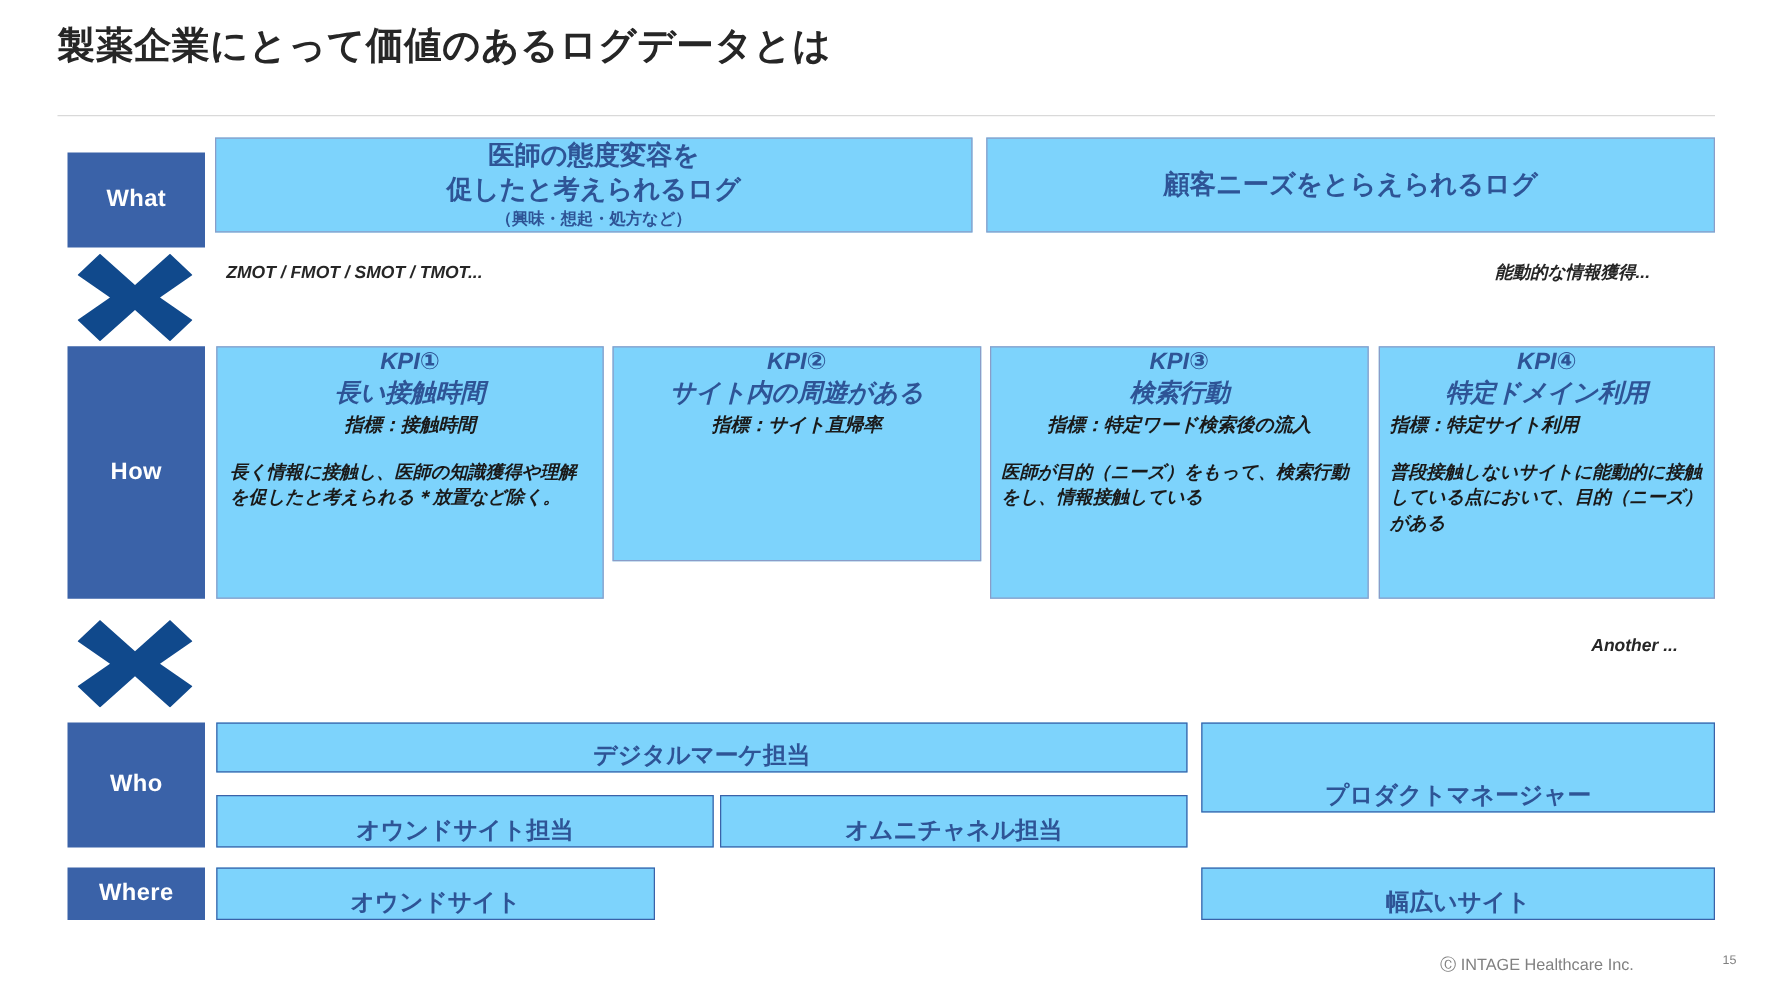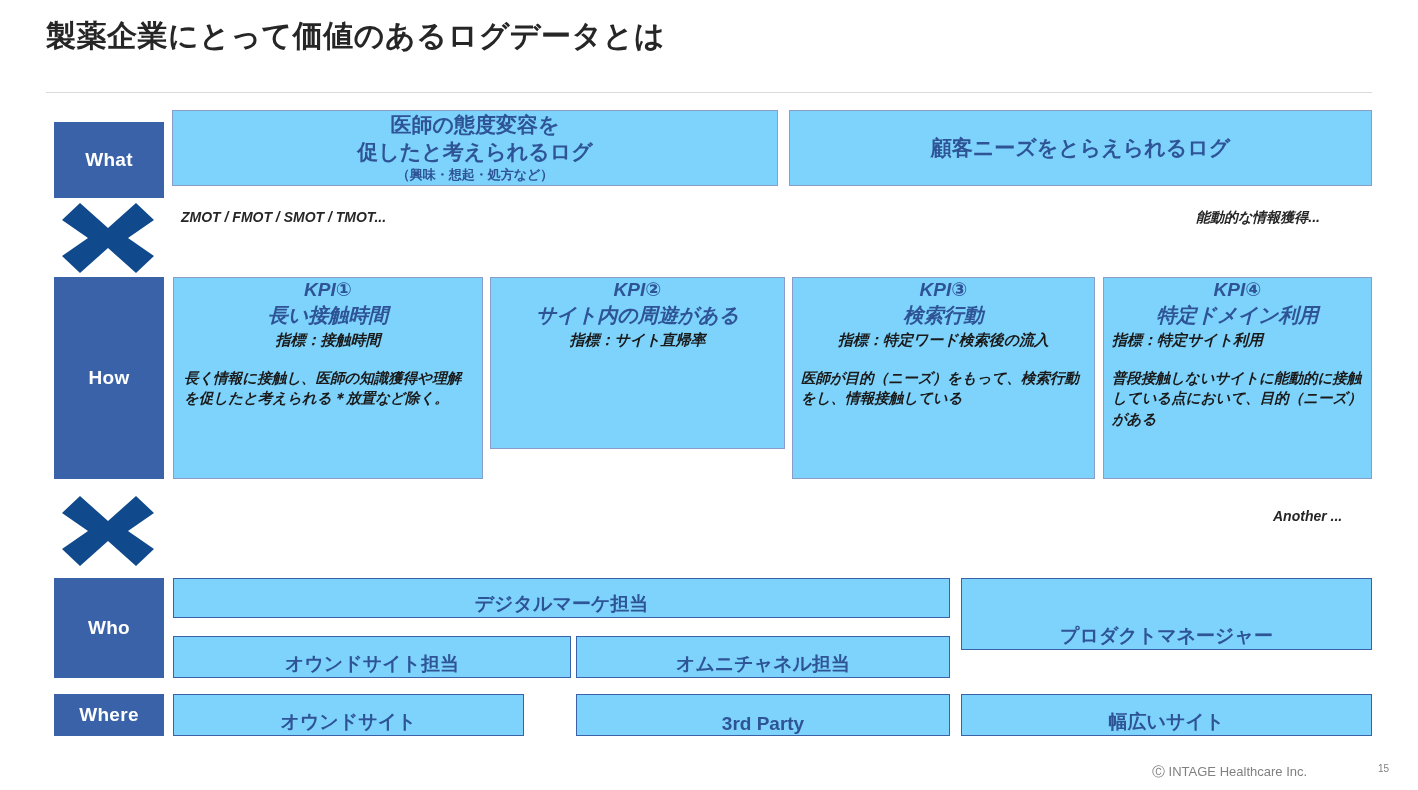--- a/index.html
+++ b/index.html
@@ -254,23 +254,20 @@
   </div>
 
   <div class="rowlabel" style="left:54px; top:694px; width:110px; height:42px;">
     <span>Where</span>
   </div>
 
   <div class="box strong" style="left:173px; top:694px; width:351px; height:42px;">
     <div class="plainbox-label">オウンドサイト</div>
   </div>
 
-  <div class="box strong" style="left:576px; top:694px; width:374px; height:42px;">
-    <div class="plainbox-label">3rd Party</div>
-  </div>
 
   <div class="box strong" style="left:961px; top:694px; width:411px; height:42px;">
     <div class="plainbox-label">幅広いサイト</div>
   </div>
 
   <div class="footer-credit" style="left:1152px; top:763px;">Ⓒ INTAGE Healthcare Inc.</div>
   <div class="footer-page" style="left:1378px; top:763px;">15</div>
 
 </div>
 

